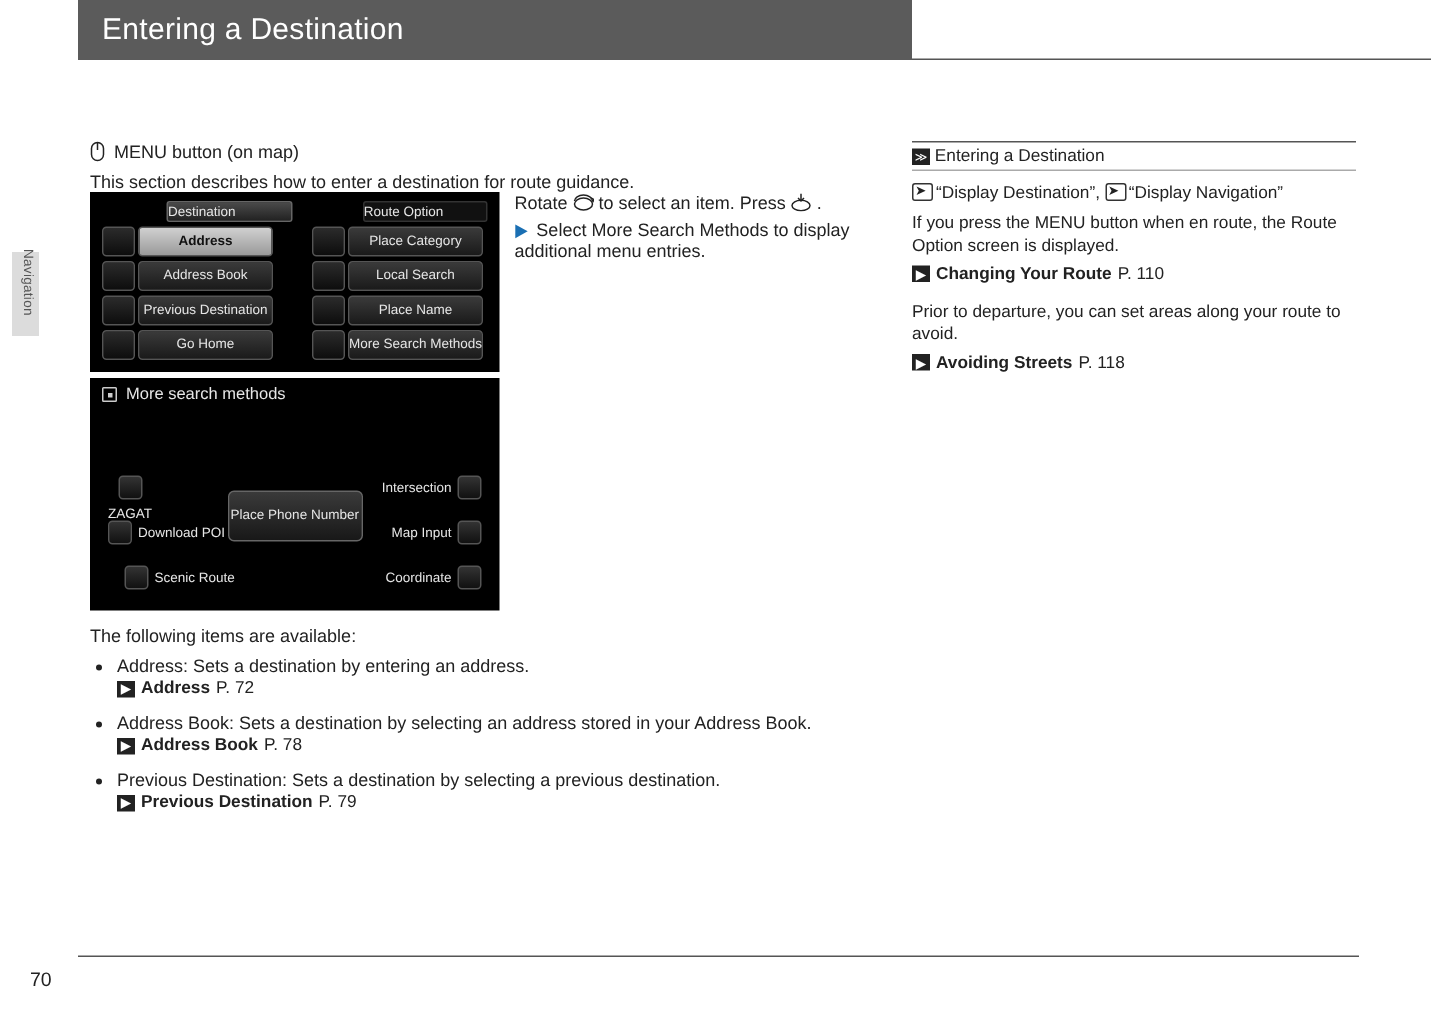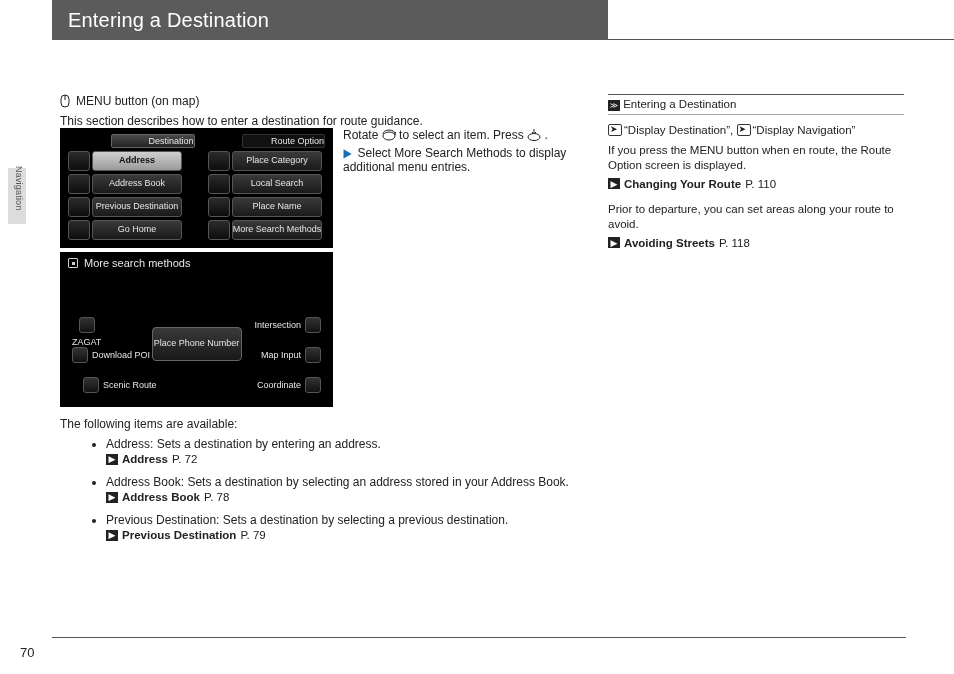--- a/index.html
+++ b/index.html
@@ -46,21 +46,21 @@
     font-size: 9px; padding: 0 2px; white-space: nowrap; text-align:center; line-height:1.05;
   }
   .tile-lbl.sel { background: linear-gradient(#d0d0d0,#9a9a9a); color:#111; font-weight:600;}
   .tile-ico {
     background: linear-gradient(#2b2b2b,#0d0d0d); border:1px solid #555; border-radius:3px;
     display:flex; align-items:center; justify-content:center;
   }
   .tile-ico.empty { background:#000; border-color:#000;}
   .tabs-row { display:flex; gap:4px; margin-bottom:3px;}
   .tabs-row .tab { flex:1; background: linear-gradient(#4a4a4a,#222); border:1px solid #666;
-                   border-radius:2px; text-align:right; font-size:9px; padding:1px 0;margin-left:43px;}
+                   border-radius:2px; text-align:left; font-size:9px; padding:1px 0;margin-left:43px;}
   .tabs-row .tab.dark { background:#111; border-color:#333;}
 
   
   .radial { position:relative; height: 122px;}
   .r-center {
     position:absolute; left:50%; top:50%; width:90px; height:34px; margin:-11px 0 0 -45px;
     background:linear-gradient(#3a3a3a,#181818); border:1px solid #666; border-radius:4px;
     display:flex;align-items:center;justify-content:center;font-size:9px;text-align:right;line-height:1.05;
   }
   .r-item { position:absolute; display:flex; align-items:center; gap:4px; font-size:9px; white-space:nowrap;}
@@ -68,21 +68,21 @@
   .r-item.left { justify-content:flex-start; }
   .r-item.right { flex-direction: row-reverse; }
 
   .steps { flex:1; font-size:12px; }
   .steps p { margin-bottom: 4px; }
   .knob-icon svg, .press-icon svg { width:14px; height:12px; vertical-align:-2px;}
   .step-arrow { color:#1a6fb3; display:inline-block; transform: scaleX(.9); margin-right:2px;}
 
   .following { margin-top: 10px; font-size: 12px; }
   ul.items { list-style: disc; padding-left: 18px; margin-top:6px;}
-  ul.items li { margin-bottom: 10px; font-size: 12px; margin-left: 28px; }
+  ul.items li { margin-bottom: 10px; font-size: 12px; }
   .term { font-weight: 400; }
   .ref { display:flex; align-items:center; gap:4px; font-size: 11.5px; margin-top:2px;}
   .ref .chev { width:12px; height:11px; background:#222; color:#fff; display:inline-flex; align-items:center; justify-content:center; font-size:9px;}
   .ref b { font-weight:700;}
 
   
   .side { position:absolute; left: 608px; top: 94px; width: 296px; font-size: 11.5px; }
   .side-head { border-top:1px solid #555; border-bottom:1px solid #aaa; padding:3px 0 3px 0;}
   .side-head .chev { width:12px; height:11px; background:#222; display:inline-flex; align-items:center;justify-content:center;}
   .side-head .chev span{ color:#fff; font-size:8px; }

